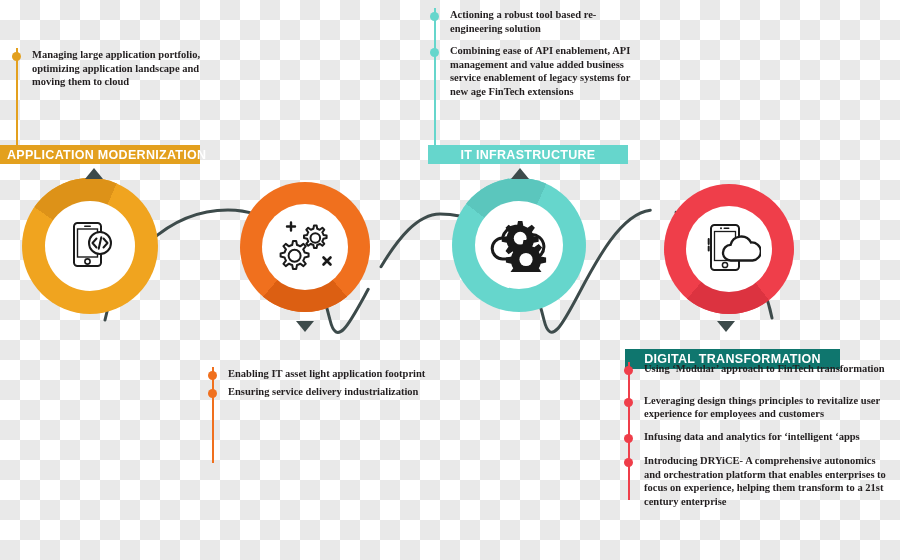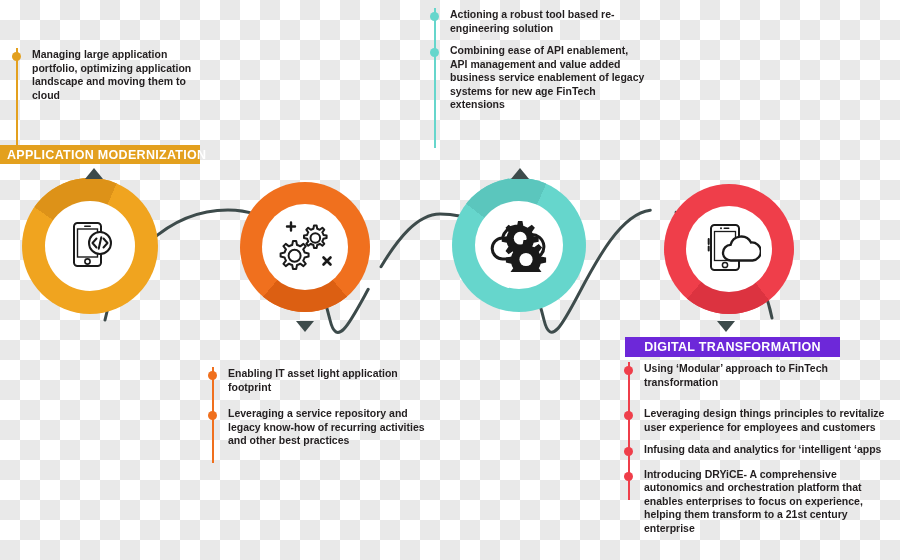--- a/index.html
+++ b/index.html
@@ -40,21 +40,21 @@
 
   
   .blist{position:absolute;}
   .bline{position:absolute;left:0;top:0;width:2px;}
   .bitem{position:relative;padding-left:16px;margin-bottom:9px;}
   .bitem .dot{
     position:absolute;left:-4px;top:4px;width:9px;height:9px;border-radius:50%;
   }
   .bitem .txt{
     display:block;color:#231f20;font-weight:bold;
-    font-size:10.5px;line-height:13.5px;
+    font-size:10.5px;line-height:13.5px;font-family:Liberation Serif, serif;
   }
 </style>
 </head>
 <body>
 
 <div id="stage">
 
   <svg class="curve" viewBox="0 0 900 560">
     <path d="M 105 320
              C 118 258, 170 210, 228 210
@@ -139,25 +139,28 @@
         <path d="M34 43.5 a7.8 7.8 0 0 1-.45-15.6 A11 11 0 0 1 54 25.5 a8.5 8.5 0 0 1 1.6 18 z" fill="#fff" stroke="#1a1a1a" stroke-width="2.3"></path>
       </svg>
     </div>
   </div>
 
   <div class="bar" style="left:0px;top:145px;width:200px;height:19px;background:#e3a01e;padding-left:7px;font-size:12.5px;">
     <span>APPLICATION MODERNIZATION</span>
   </div>
   <div class="tri up" style="left:85px;top:168px;"></div>
 
+  <div class="bar center" style="left:428px;top:145px;width:200px;height:19px;background:#66d6cc;font-size:12.5px;">
+    <span>IT INFRASTRUCTURE</span>
+  </div>
   <div class="tri up" style="left:511px;top:168px;"></div>
 
   <div class="tri down" style="left:296px;top:321px;"></div>
 
-  <div class="bar center" style="left:625px;top:337px;width:215px;height:20px;background:#6d28d9;font-size:12.5px;">
+  <div class="bar center" style="left:625px;top:349px;width:215px;height:20px;background:#0f766e;font-size:12.5px;">
     <span>DIGITAL TRANSFORMATION</span>
   </div>
   <div class="tri down" style="left:717px;top:321px;"></div>
 
   <div class="blist" style="left:16px;top:48px;width:196px;">
     <div class="bline" style="background:#e3a01e;height:100px;"></div>
     <div class="bitem">
       <span class="dot" style="background:#e3a01e;"></span>
       <span class="txt">Managing large application portfolio, optimizing application landscape and moving them to cloud</span>
     </div>
@@ -170,27 +173,27 @@
       <span class="txt">Actioning a robust tool based re-engineering solution</span>
     </div>
     <div class="bitem">
       <span class="dot" style="background:#66d6cc;"></span>
       <span class="txt">Combining ease of API enablement, API management and value added business service enablement of legacy systems for new age FinTech extensions</span>
     </div>
   </div>
 
   <div class="blist" style="left:212px;top:367px;width:224px;">
     <div class="bline" style="background:#f0701e;height:96px;"></div>
-    <div class="bitem" style="margin-bottom:13px;">
+    <div class="bitem" style="margin-bottom:4px;">
       <span class="dot" style="background:#f0701e;"></span>
       <span class="txt">Enabling IT asset light application footprint</span>
     </div>
-    <div class="bitem">
+    <div class="bitem" style="margin-bottom:11px;">
       <span class="dot" style="background:#f0701e;"></span>
-      <span class="txt">Leveraging a service repository and legacy know-how of recurring activities and other best practices</span>
+      <span class="txt">Ensuring service delivery industrialization</span>
     </div>
   </div>
 
   <div class="blist" style="left:628px;top:362px;width:258px;">
     <div class="bline" style="background:#ef3e4a;height:138px;"></div>
     <div class="bitem" style="margin-bottom:18px;">
       <span class="dot" style="background:#ef3e4a;"></span>
       <span class="txt">Using ‘Modular’ approach to FinTech transformation</span>
     </div>
     <div class="bitem">

